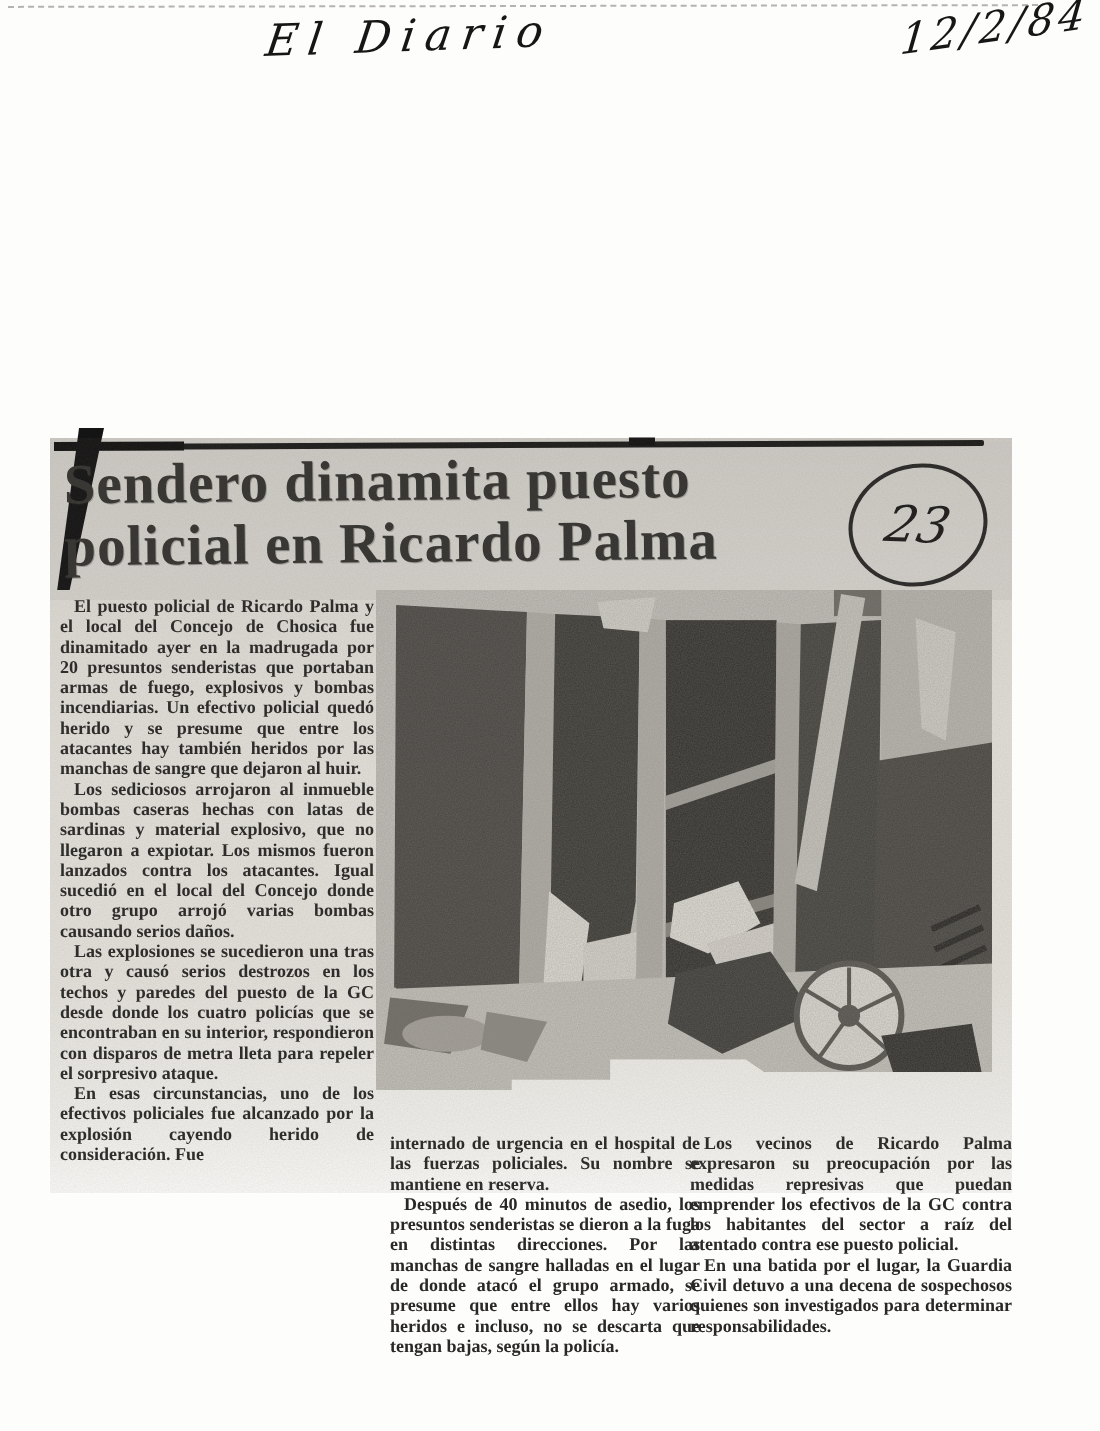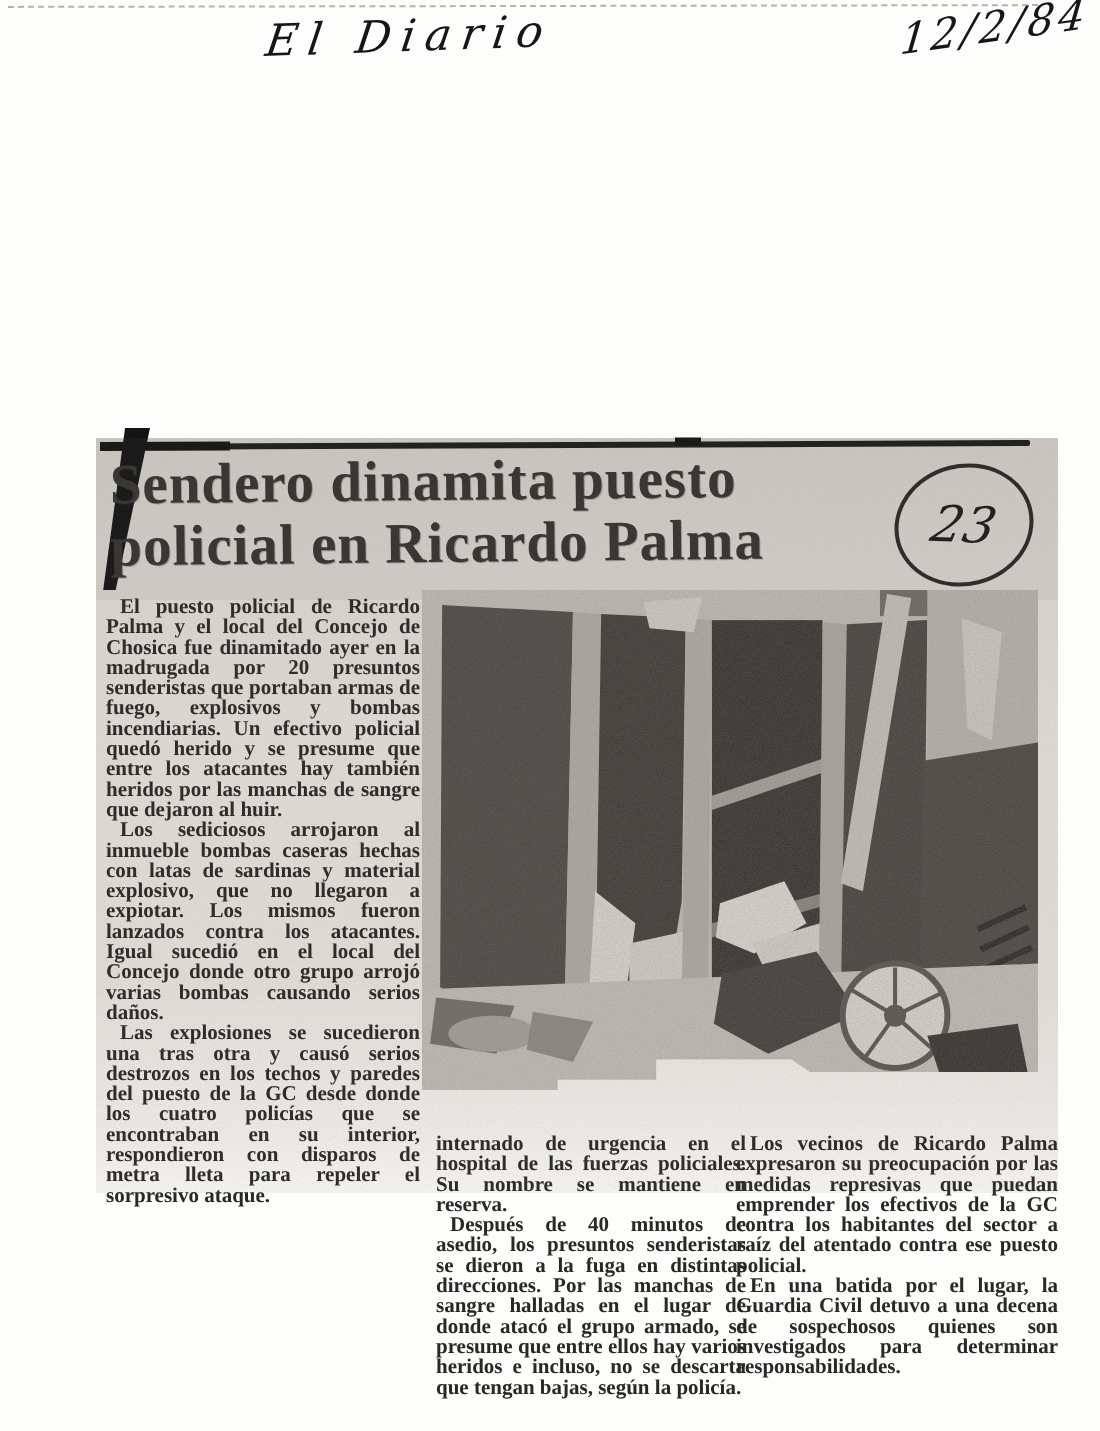--- a/index.html
+++ b/index.html
@@ -10,21 +10,21 @@
   .scan-topline{position:absolute;left:8px;top:5px;width:1030px;height:0;
         border-top:2px dashed #96948f;opacity:.7;transform:rotate(-0.1deg);}
 
   
   .hw{position:absolute;font-family:"DejaVu Serif",serif;font-style:italic;color:#161616;white-space:nowrap;}
   .hw-pub{left:266px;top:10px;font-size:44px;letter-spacing:10px;transform:rotate(-2deg) skewX(-10deg);}
   .hw-date{left:900px;top:2px;font-size:42px;letter-spacing:4px;transform:rotate(-8deg) skewX(-14deg);}
 
   
   .clipping{position:absolute;left:50px;top:438px;width:962px;height:755px;
-        background:linear-gradient(180deg,#cfccc6 0%,#dad7d1 14%,#e2dfd9 38%,#e5e2dc 72%,#f2f0ec 92%,#fbfaf8 100%);margin-left:46px;}
+        background:linear-gradient(180deg,#cfccc6 0%,#dad7d1 14%,#e2dfd9 38%,#e5e2dc 72%,#f2f0ec 92%,#fbfaf8 100%);}
   .headline-band{position:absolute;left:0;top:4px;width:100%;height:158px;background:#ccc9c3;opacity:.55;}
 
   .rule-top{position:absolute;left:4px;top:4px;width:930px;height:6px;background:#1d1c1a;
         transform:rotate(-0.25deg);border-radius:2px;}
   .rule-top::after{content:"";position:absolute;left:0;top:-2px;width:130px;height:9px;background:#141312;}
   .rule-top::before{content:"";position:absolute;left:575px;top:-4px;width:26px;height:8px;background:#141312;}
 
   .pen-slash{position:absolute;left:2px;top:-10px;width:52px;height:162px;background:#151414;
         clip-path:polygon(100% 0,52% 0,10% 100%,34% 100%);}
 
@@ -32,21 +32,21 @@
         font-weight:bold;letter-spacing:1px;color:#35332f;transform:rotate(-0.6deg);
         text-shadow:1px 1px 0 rgba(46,44,41,.3);white-space:nowrap;}
   .headline span{display:block;}
 
   .circle-num{position:absolute;left:798px;top:26px;width:132px;height:114px;
         border:4px solid #2a2927;border-radius:50%;transform:rotate(-14deg);
         display:flex;align-items:center;justify-content:center;background:transparent;}
   .circle-num span{font-family:"DejaVu Serif",serif;font-style:italic;font-size:50px;color:#1d1c1b;
         transform:rotate(16deg) skewX(-10deg);}
 
-  .col{position:absolute;text-align:justify;font-size:21px;line-height:20.3px;font-weight:bold;
+  .col{position:absolute;text-align:justify;font-size:18px;line-height:20.3px;font-weight:bold;
         color:#2a2826;text-rendering:geometricPrecision;}
   .col p{margin:0;text-indent:14px;}
   .col p.no-indent{text-indent:0;}
   .col1{left:10px;top:158px;width:314px;}
   .col2{left:340px;top:695px;width:310px;}
   .col3{left:640px;top:695px;width:322px;}
 
   .photo{position:absolute;left:326px;top:152px;width:616px;height:502px;margin:0;
         clip-path:polygon(0 0,100% 0,100% 96%,63% 96%,60% 93.5%,38% 93.5%,38% 97.5%,22% 97.5%,22% 99.6%,0 99.6%);}
   .photo svg{display:block;width:100%;height:100%;}
@@ -146,20 +146,21 @@
         <polygon points="502,444 592,432 604,492 520,500" fill="#2d2b27"></polygon>
 
         <rect width="612" height="500" filter="url(#photo-noise)" opacity="0.5"></rect>
       </svg>
     </figure>
 
     <div class="col col1">
       <p>El puesto policial de Ricardo Palma y el local del Concejo de Chosica fue dinamitado ayer en la madrugada por 20 presuntos senderistas que portaban armas de fuego, explosivos y bombas incendiarias. Un efectivo policial quedó herido y se presume que entre los atacantes hay también heridos por las manchas de sangre que dejaron al huir.</p>
       <p>Los sediciosos arrojaron al inmueble bombas caseras hechas con latas de sardinas y material explosivo, que no llegaron a expiotar. Los mismos fueron lanzados contra los atacantes. Igual sucedió en el local del Concejo donde otro grupo arrojó varias bombas causando serios daños.</p>
       <p>Las explosiones se sucedieron una tras otra y causó serios destrozos en los techos y paredes del puesto de la GC desde donde los cuatro policías que se encontraban en su interior, respondieron con disparos de metra lleta para repeler el sorpresivo ataque.</p>
+      <p>En esas circunstancias, uno de los efectivos policiales fue alcanzado por la explosión cayendo herido de consideración. Fue</p>
     </div>
 
     <div class="col col2">
       <p class="no-indent">internado de urgencia en el hospital de las fuerzas policiales. Su nombre se mantiene en reserva.</p>
       <p>Después de 40 minutos de asedio, los presuntos senderistas se dieron a la fuga en distintas direcciones. Por las manchas de sangre halladas en el lugar de donde atacó el grupo armado, se presume que entre ellos hay varios heridos e incluso, no se descarta que tengan bajas, según la policía.</p>
     </div>
 
     <div class="col col3">
       <p>Los vecinos de Ricardo Palma expresaron su preocupación por las medidas represivas que puedan emprender los efectivos de la GC contra los habitantes del sector a raíz del atentado contra ese puesto policial.</p>
       <p>En una batida por el lugar, la Guardia Civil detuvo a una decena de sospechosos quienes son investigados para determinar responsabilidades.</p>

